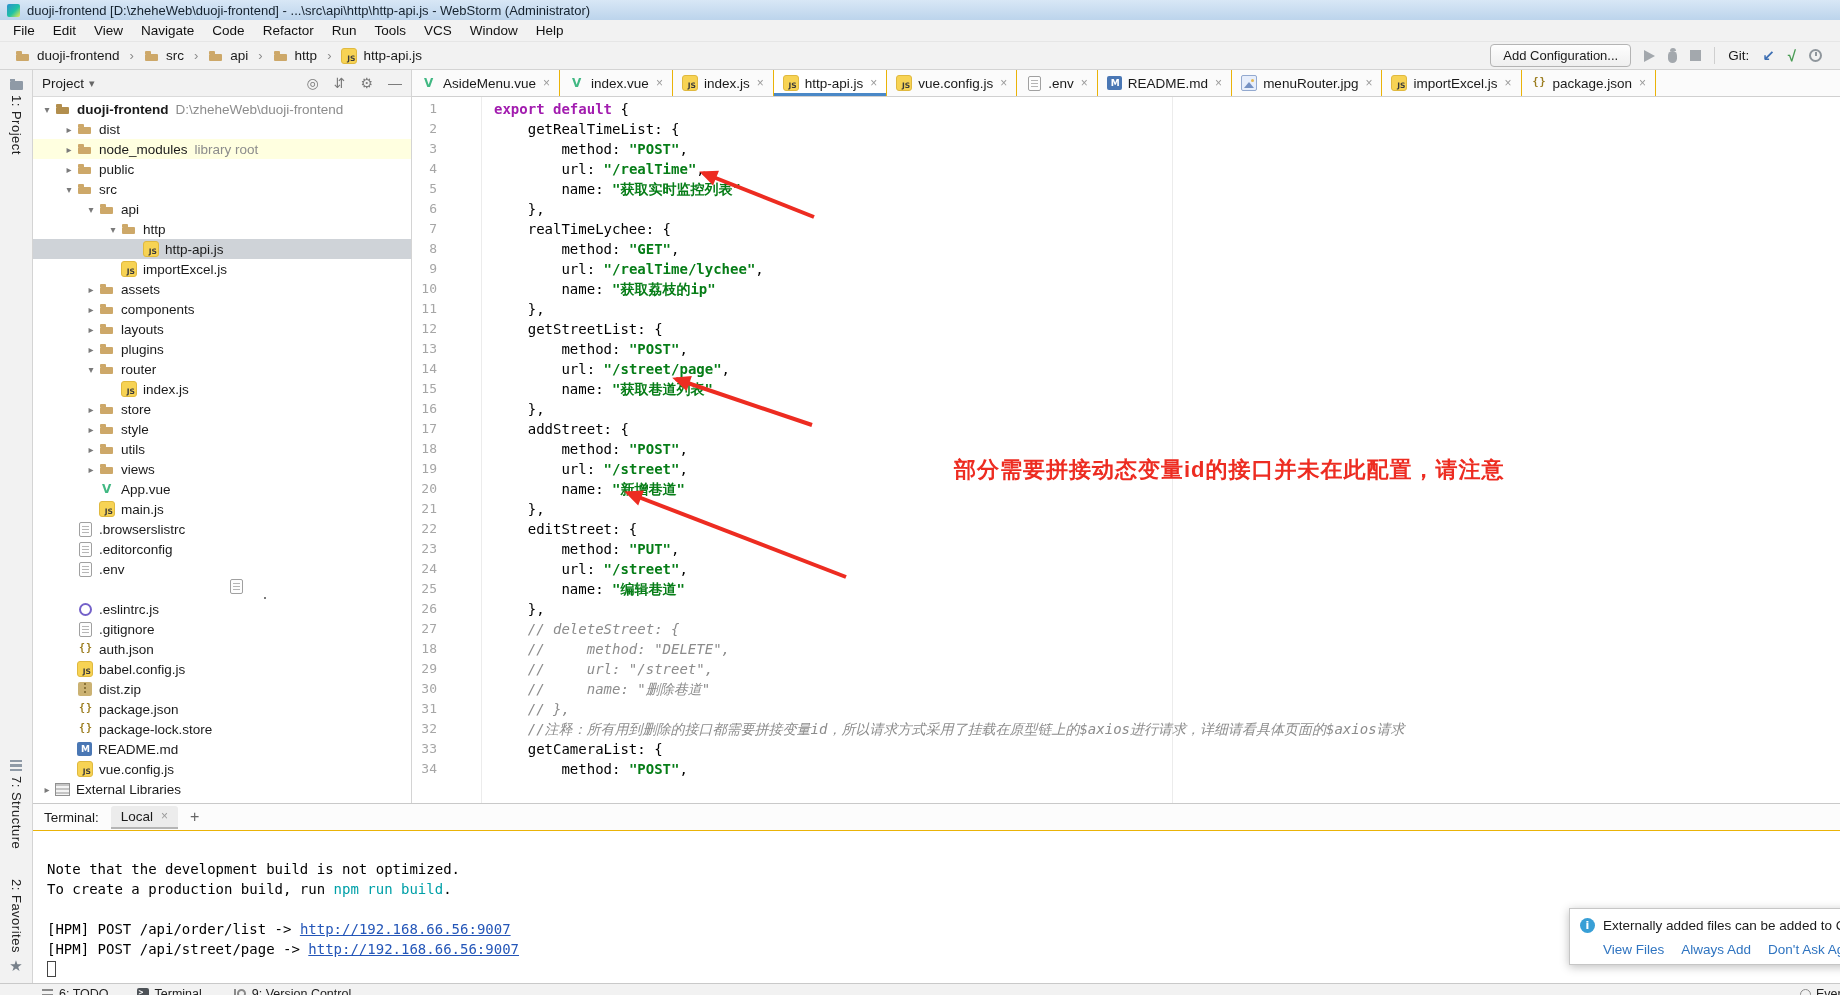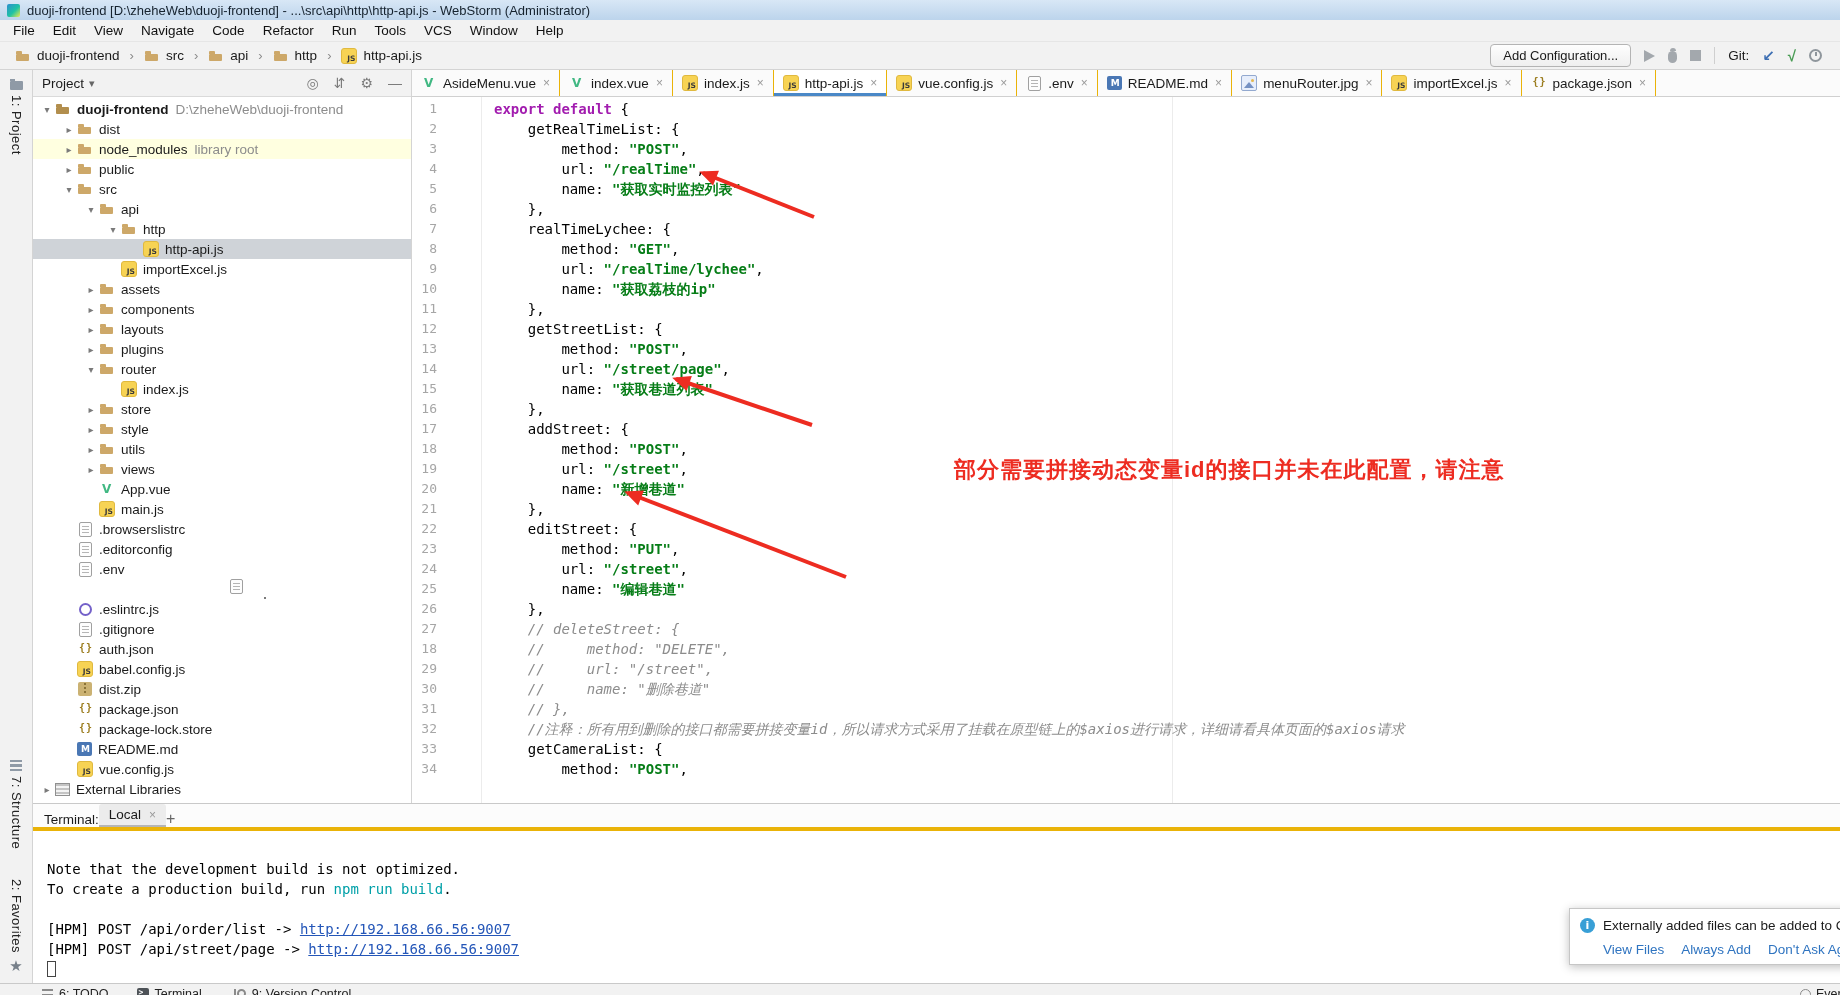--- a/index.html
+++ b/index.html
@@ -96,21 +96,21 @@
   .code-line{height:20px;line-height:20px;white-space:pre;font:14px "DejaVu Sans Mono","Liberation Mono",monospace;color:#000;position:relative;z-index:1}
   .tk-kw{color:#a21caf;font-weight:bold}
   .tk-prop{color:#000000}
   .tk-str{color:#067d17;font-weight:bold}
   .tk-com{color:#8c8c8c;font-style:italic}
   .editor-overlay{position:absolute;inset:0;z-index:6;pointer-events:none}
   .annotation-text{position:absolute;left:500px;top:358px;font-size:22px;font-weight:600;letter-spacing:1px;z-index:6;white-space:nowrap}
 
   
   .terminal{height:180px;border-top:1px solid #c9c9c9;display:flex;flex-direction:column;background:#fff;min-width:0}
-  .term-header{height:27px;display:flex;align-items:flex-end;padding:0 11px;font-size:13.5px;border-bottom:4px solid #eab308;background:#fcfcfc}
+  .term-header{height:27px;display:flex;align-items:center;gap:12px;padding:0 11px;font-size:13.5px;border-bottom:1px solid #eab308;background:#fcfcfc}
   .term-tab{display:flex;align-items:center;gap:7px;padding:3px 10px;background:#ececec;border-radius:3px 3px 0 0;border-bottom:2px solid #b5b5b5}
   .term-plus{color:#666;font-size:16px;line-height:1}
   .term-out{flex:1;padding:8px 0 0 14px;font:14px "DejaVu Sans Mono","Liberation Mono",monospace;color:#000;overflow:hidden}
   .term-line{height:20px;line-height:20px;white-space:pre}
   .t-cyan{color:#00a0a8}
   .t-link{color:#2456b8;text-decoration:underline}
   .term-cursor{display:inline-block;width:9px;height:16px;border:1px solid #444;vertical-align:-3px}
 
   
   .statusbar{position:absolute;left:0;top:983px;width:1840px;height:25px;background:#f2f2f2;border-top:1px solid #c9c9c9;font-size:12.5px;color:#222}

